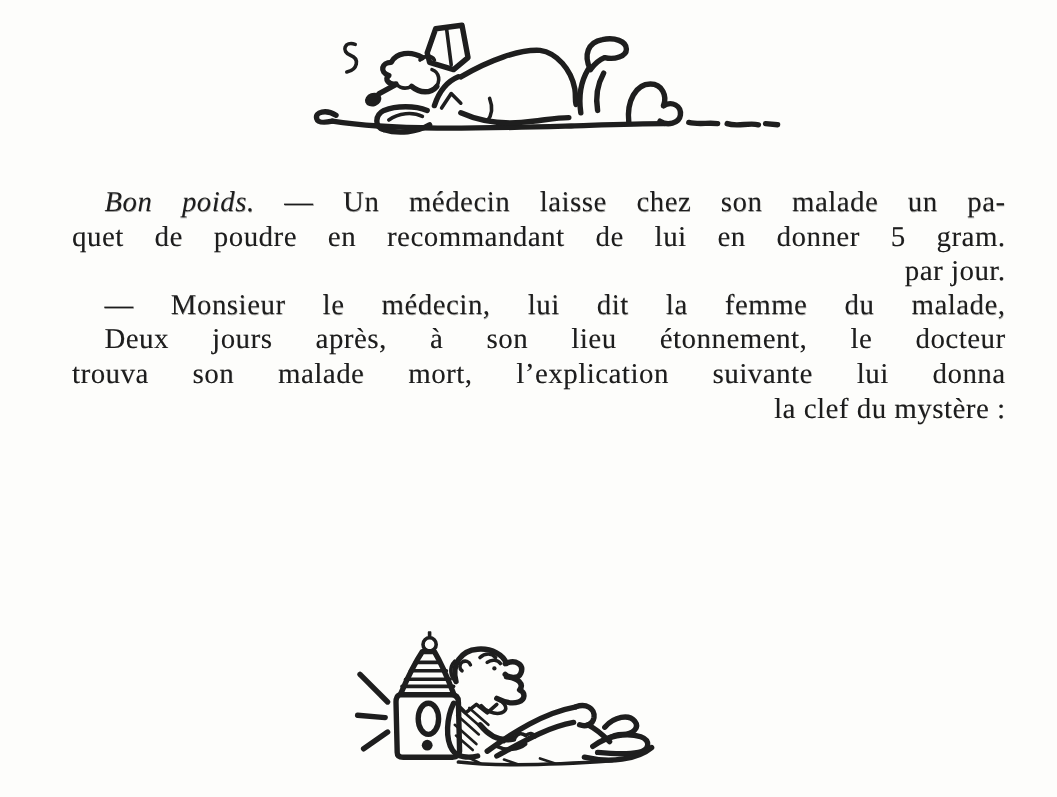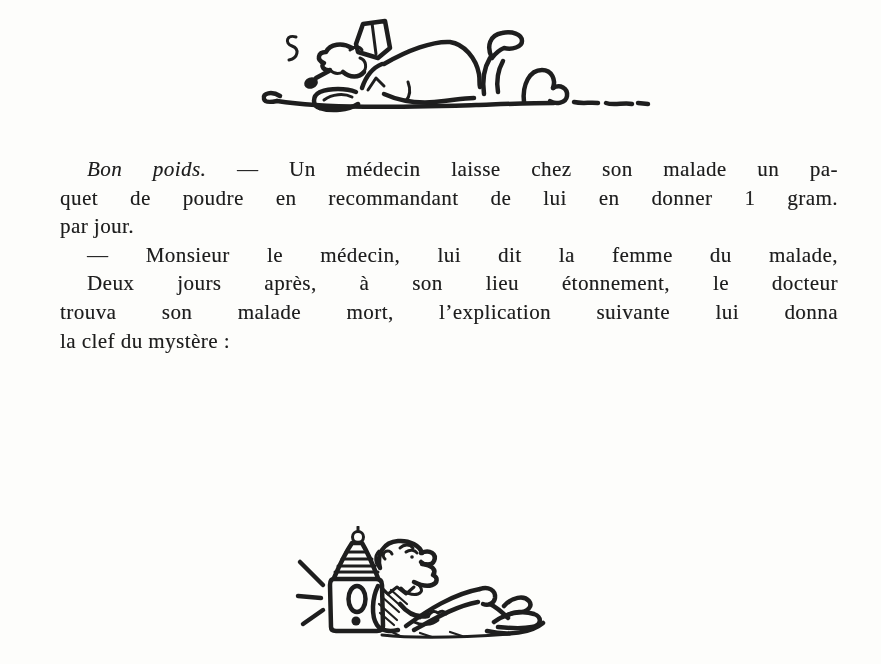--- a/index.html
+++ b/index.html
@@ -17,26 +17,26 @@
   .illo-bottom{left:288px;top:526px;}
   svg{display:block;}
   .ink{fill:none;stroke:#1e1e1e;stroke-width:4.5;stroke-linecap:round;stroke-linejoin:round;}
   .ink-thin{fill:none;stroke:#1e1e1e;stroke-width:3;stroke-linecap:round;stroke-linejoin:round;}
   .ink-hair{fill:none;stroke:#1e1e1e;stroke-width:2.2;stroke-linecap:round;stroke-linejoin:round;}
   .ink-fill{fill:#1e1e1e;stroke:none;}
 
   .text-block{
     position:absolute;
     left:60px;top:155px;width:778px;
-    font-size:21px;
+    font-size:24px;
     line-height:28.6px;
     letter-spacing:0.45px;
     text-shadow:0.3px 0.3px 0 rgba(20,20,20,0.4);
   }
-  .line{text-align:left;}
+  .line{text-align:right;}
   .line.justify{text-align:justify;text-align-last:justify;}
   .line.indent{text-indent:27px;}
   .italic{font-style:italic;}
 </style>
 </head>
 <body>
 
 <div class="page">
 
   <div class="illo illo-top">
@@ -81,21 +81,21 @@
       <path class="ink" d="M295,80 C302,76 310,80 309,88 C308,95 298,97 292,93"></path>
 
       <path class="ink" d="M316,94 C324,96 332,94 340,95"></path>
       <path class="ink" d="M348,95 C356,98 366,94 374,96"></path>
       <path class="ink" d="M380,95 L390,96"></path>
     </svg>
   </div>
 
   <div class="text-block">
     <div class="line indent justify"><span class="italic">Bon poids.</span><span> — Un médecin laisse chez son malade un pa-</span></div>
-    <div class="line justify">quet de poudre en recommandant de lui en donner 1 gram.</div>
+    <div class="line justify">quet de poudre en recommandant de lui en donner 5 gram.</div>
     <div class="line">par jour.</div>
     <div class="line indent justify">— Monsieur le médecin, lui dit la femme du malade,</div>
     <div class="line indent justify">Deux jours après, à son lieu étonnement, le docteur</div>
     <div class="line justify">trouva son malade mort, l’explication suivante lui donna</div>
     <div class="line">la clef du mystère :</div>
   </div>
 
   <div class="illo illo-bottom">
     <svg width="270" height="118" viewBox="0 0 270 118">
 

